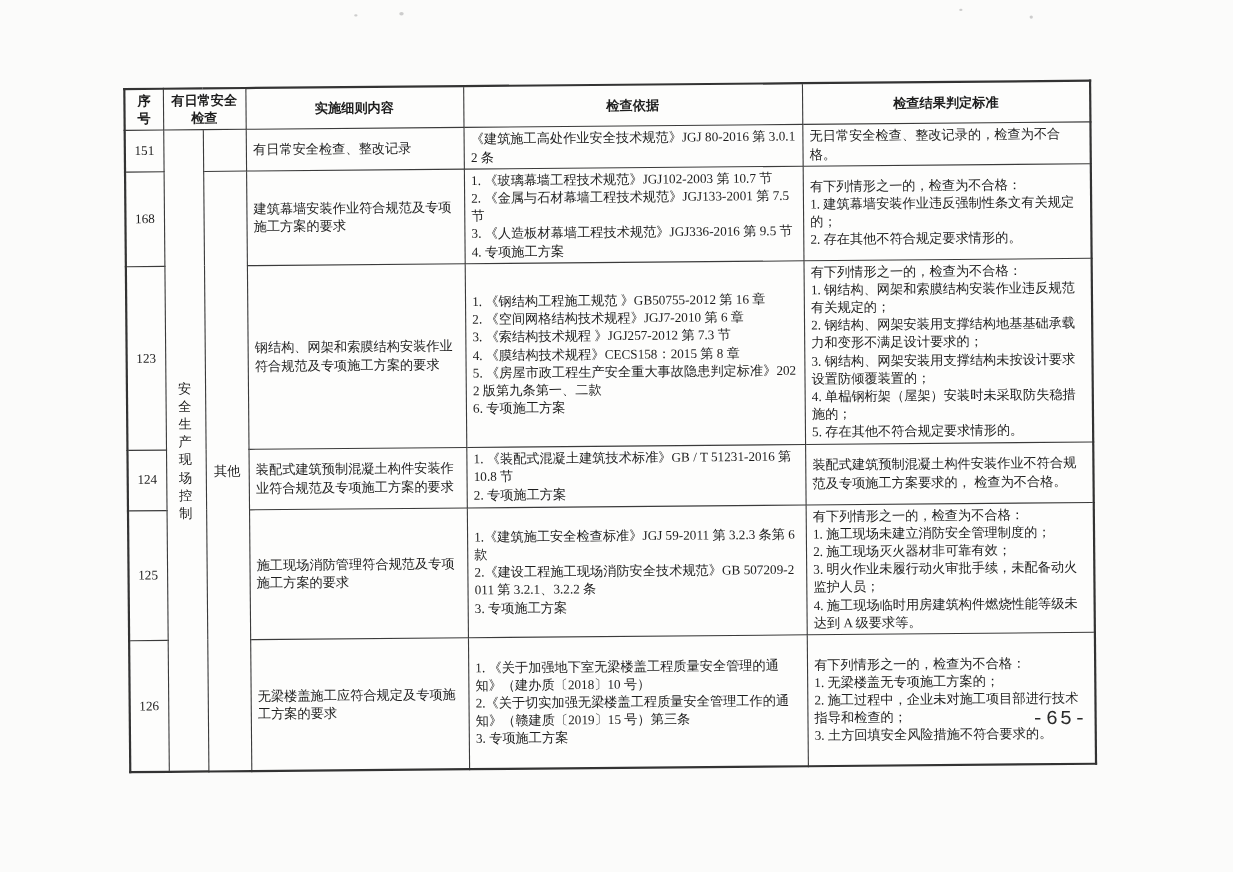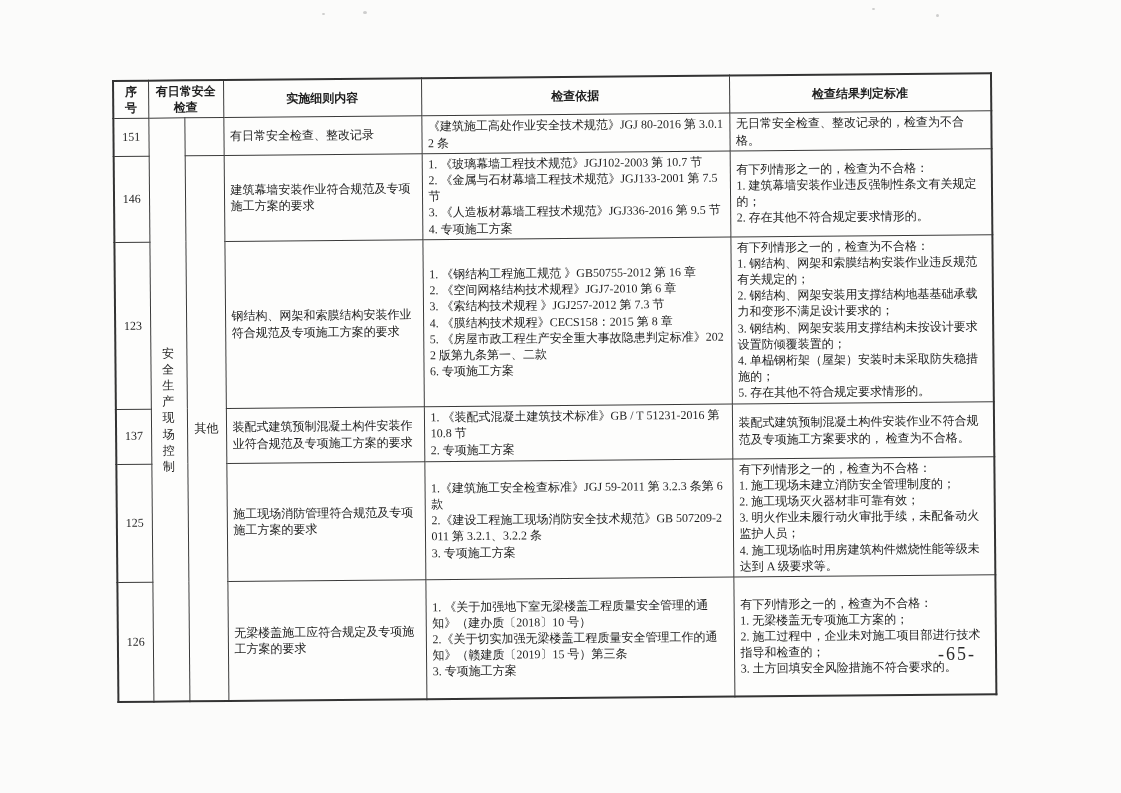--- a/index.html
+++ b/index.html
@@ -41,21 +41,21 @@
     text-align:center;font-size:13px;line-height:1.5;
     padding:2px 4px;letter-spacing:1px;
   }
   td.subgroup{text-align:center;font-size:13px;padding:2px 3px;}
   td.content{font-size:12px;line-height:1.4;}
   td.basis,td.criteria{font-size:12px;line-height:1.36;}
   .lines{white-space:pre-line;}
   .page-number{
     position:absolute;left:938px;top:644px;
     font-size:18px;letter-spacing:2px;color:#2a2a2a;
-    font-family:Liberation Serif, serif;
+    font-family:Liberation Mono, monospace;
   }
 </style>
 </head>
 <body>
 
 <div class="scan-speck" style="left:322px;top:13px;width:3px;height:2px;"></div>
 <div class="scan-speck" style="left:363px;top:11px;width:4px;height:3px;"></div>
 <div class="scan-speck" style="left:872px;top:8px;width:3px;height:2px;"></div>
 <div class="scan-speck" style="left:936px;top:14px;width:3px;height:3px;"></div>
 
@@ -81,21 +81,21 @@
     <tr style="height:35px;">
       <td class="serial">151</td>
       <td class="group" rowspan="6">安全生产现场控制</td>
       <td class="subgroup"></td>
       <td class="content">有日常安全检查、整改记录</td>
       <td class="basis lines">《建筑施工高处作业安全技术规范》JGJ 80-2016 第 3.0.12 条</td>
       <td class="criteria lines">无日常安全检查、整改记录的，检查为不合格。</td>
     </tr>
 
     <tr style="height:68px;">
-      <td class="serial">146</td>
+      <td class="serial">168</td>
       <td class="subgroup" rowspan="5">其他</td>
       <td class="content">建筑幕墙安装作业符合规范及专项施工方案的要求</td>
       <td class="basis lines">1. 《玻璃幕墙工程技术规范》JGJ102-2003 第 10.7 节
 2. 《金属与石材幕墙工程技术规范》JGJ133-2001 第 7.5 节
 3. 《人造板材幕墙工程技术规范》JGJ336-2016 第 9.5 节
 4. 专项施工方案</td>
       <td class="criteria lines">有下列情形之一的，检查为不合格：
 1. 建筑幕墙安装作业违反强制性条文有关规定的；
 2. 存在其他不符合规定要求情形的。</td>
     </tr>
@@ -111,21 +111,21 @@
 6. 专项施工方案</td>
       <td class="criteria lines">有下列情形之一的，检查为不合格：
 1. 钢结构、网架和索膜结构安装作业违反规范有关规定的；
 2. 钢结构、网架安装用支撑结构地基基础承载力和变形不满足设计要求的；
 3. 钢结构、网架安装用支撑结构未按设计要求设置防倾覆装置的；
 4. 单榀钢桁架（屋架）安装时未采取防失稳措施的；
 5. 存在其他不符合规定要求情形的。</td>
     </tr>
 
     <tr style="height:55px;">
-      <td class="serial">137</td>
+      <td class="serial">124</td>
       <td class="content">装配式建筑预制混凝土构件安装作业符合规范及专项施工方案的要求</td>
       <td class="basis lines">1. 《装配式混凝土建筑技术标准》GB / T 51231-2016 第 10.8 节
 2. 专项施工方案</td>
       <td class="criteria lines">装配式建筑预制混凝土构件安装作业不符合规范及专项施工方案要求的， 检查为不合格。</td>
     </tr>
 
     <tr style="height:106px;">
       <td class="serial">125</td>
       <td class="content">施工现场消防管理符合规范及专项施工方案的要求</td>
       <td class="basis lines">1.《建筑施工安全检查标准》JGJ 59-2011 第 3.2.3 条第 6 款

